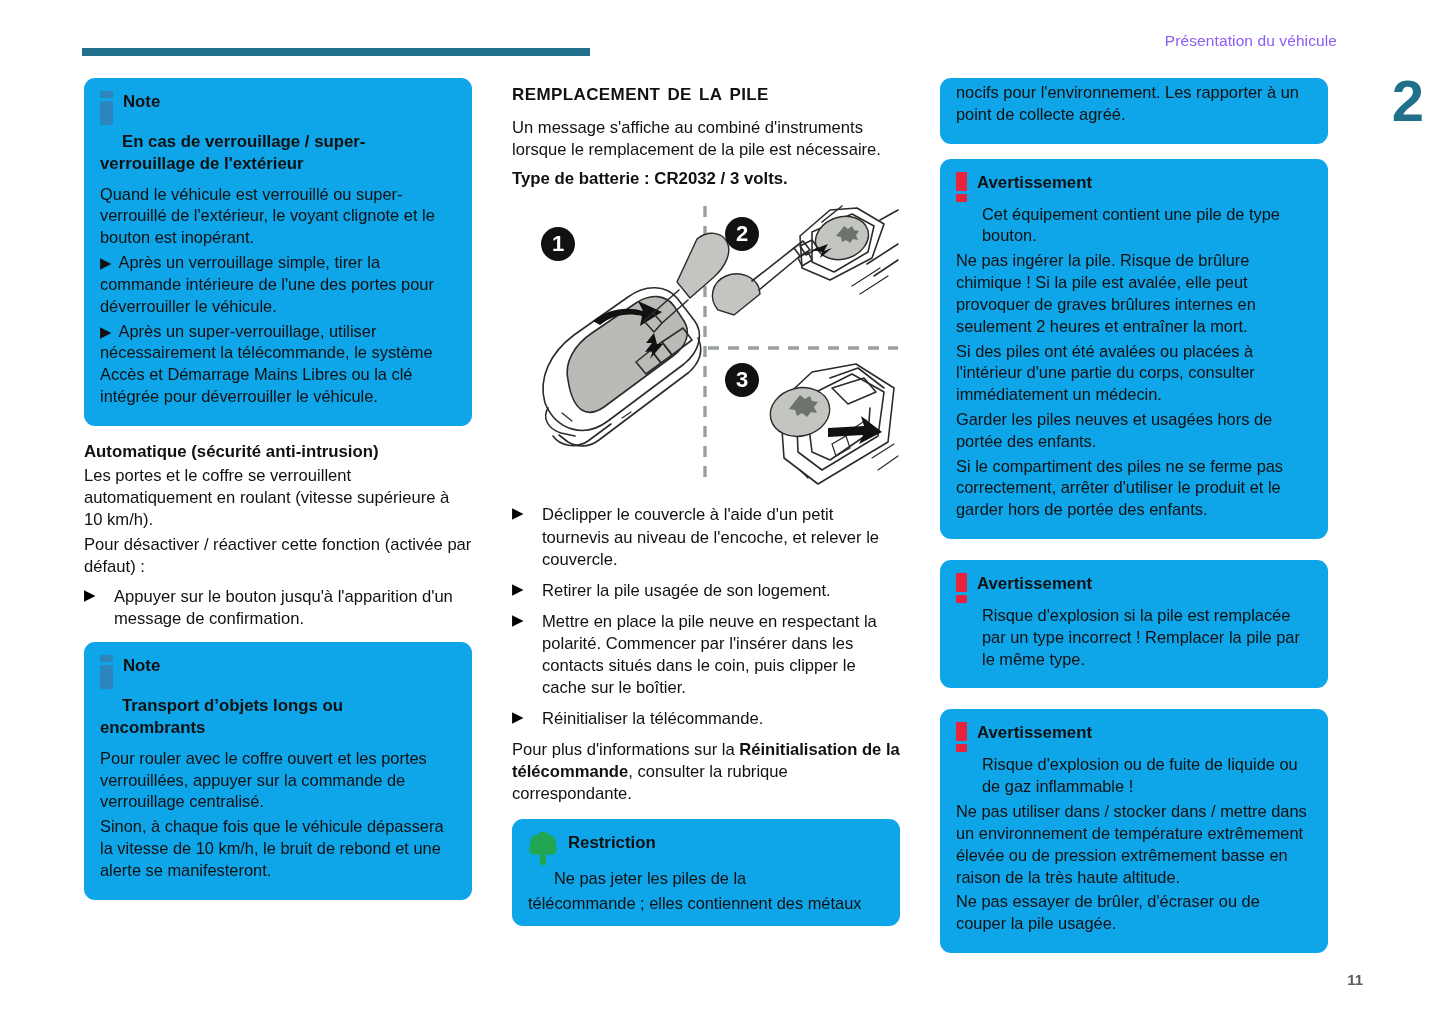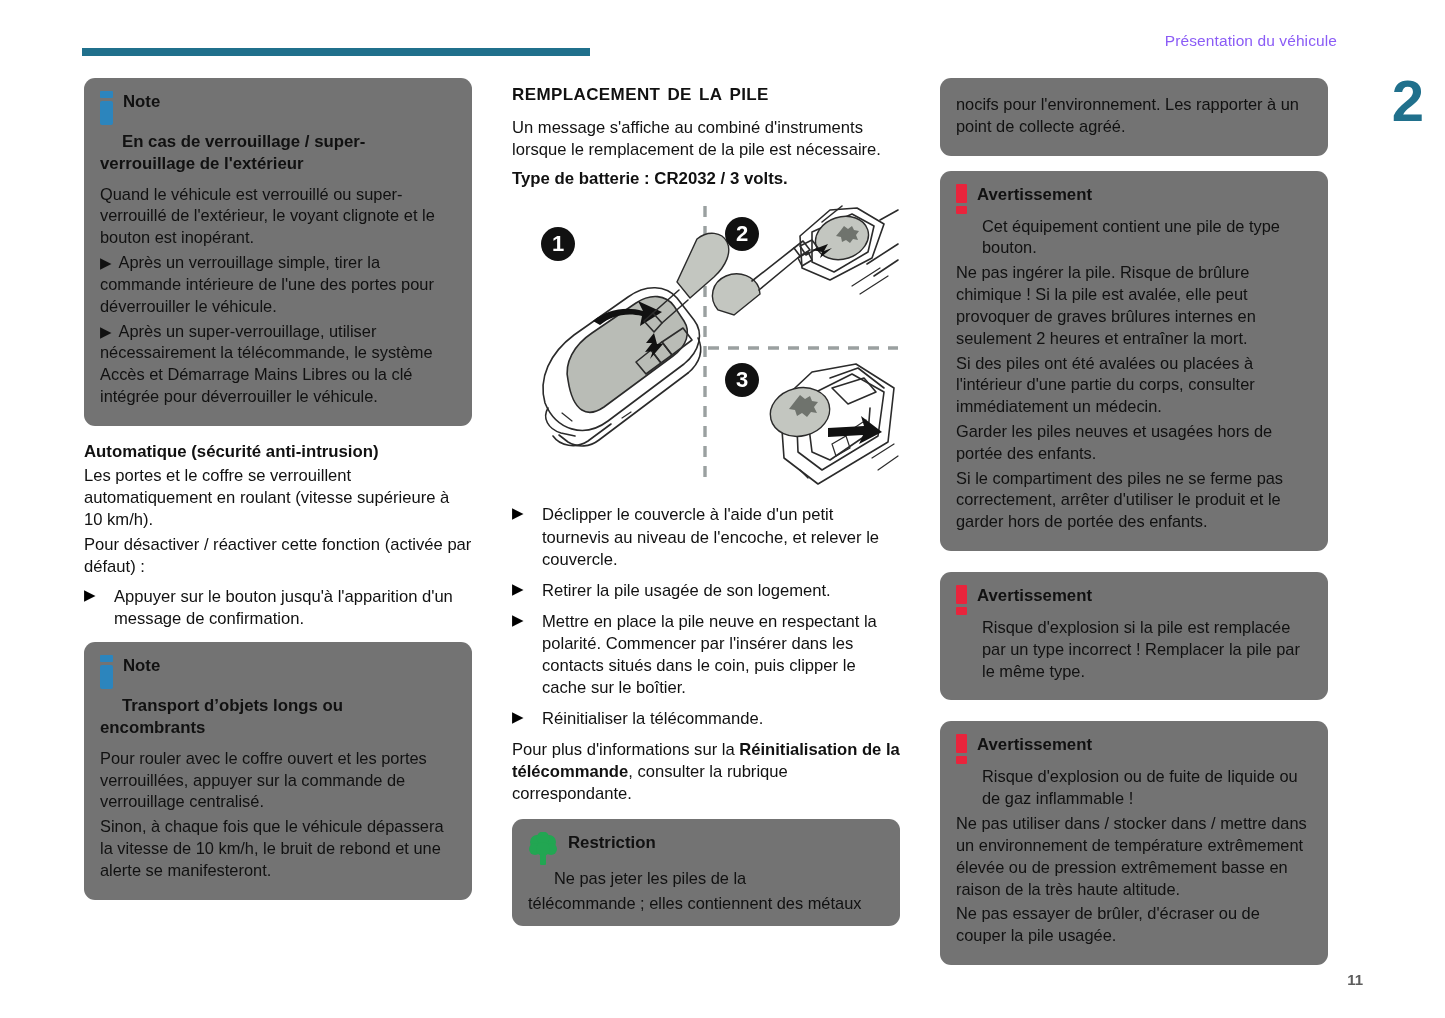--- a/index.html
+++ b/index.html
@@ -98,21 +98,21 @@
   }
 
   .bold-line {
     font-size: 16.8px;
     font-weight: bold;
     line-height: 1.33;
   }
 
   
   .callout {
-    background: #737373;
+    background: #0ea5e9;
     border-radius: 11px;
     padding: 13px 16px 15px 16px;
     margin-bottom: 15px;
     position: relative;
   }
   .callout p { font-size: 16.4px; }
 
   .callout-head {
     display: flex;
     align-items: flex-start;
@@ -422,21 +422,21 @@
         <span class="callout-label">Restriction</span>
       </div>
       <p class="para callout-inline">Ne pas jeter les piles de la</p>
       <p class="para">télécommande ; elles contiennent des métaux</p>
     </div>
 
   </div>
 
   <div class="col col-3">
 
-    <div class="callout" style="padding-top:16px">
+    <div class="callout" style="padding-top:4px">
       <p class="para">nocifs pour l'environnement. Les rapporter à un point de collecte agréé.</p>
     </div>
 
     <div class="callout">
       <div class="callout-head">
         <span class="icon-warn">
           <span class="bar"></span>
             <span class="pt"></span>
         </span>
         <span class="callout-label">Avertissement</span>

